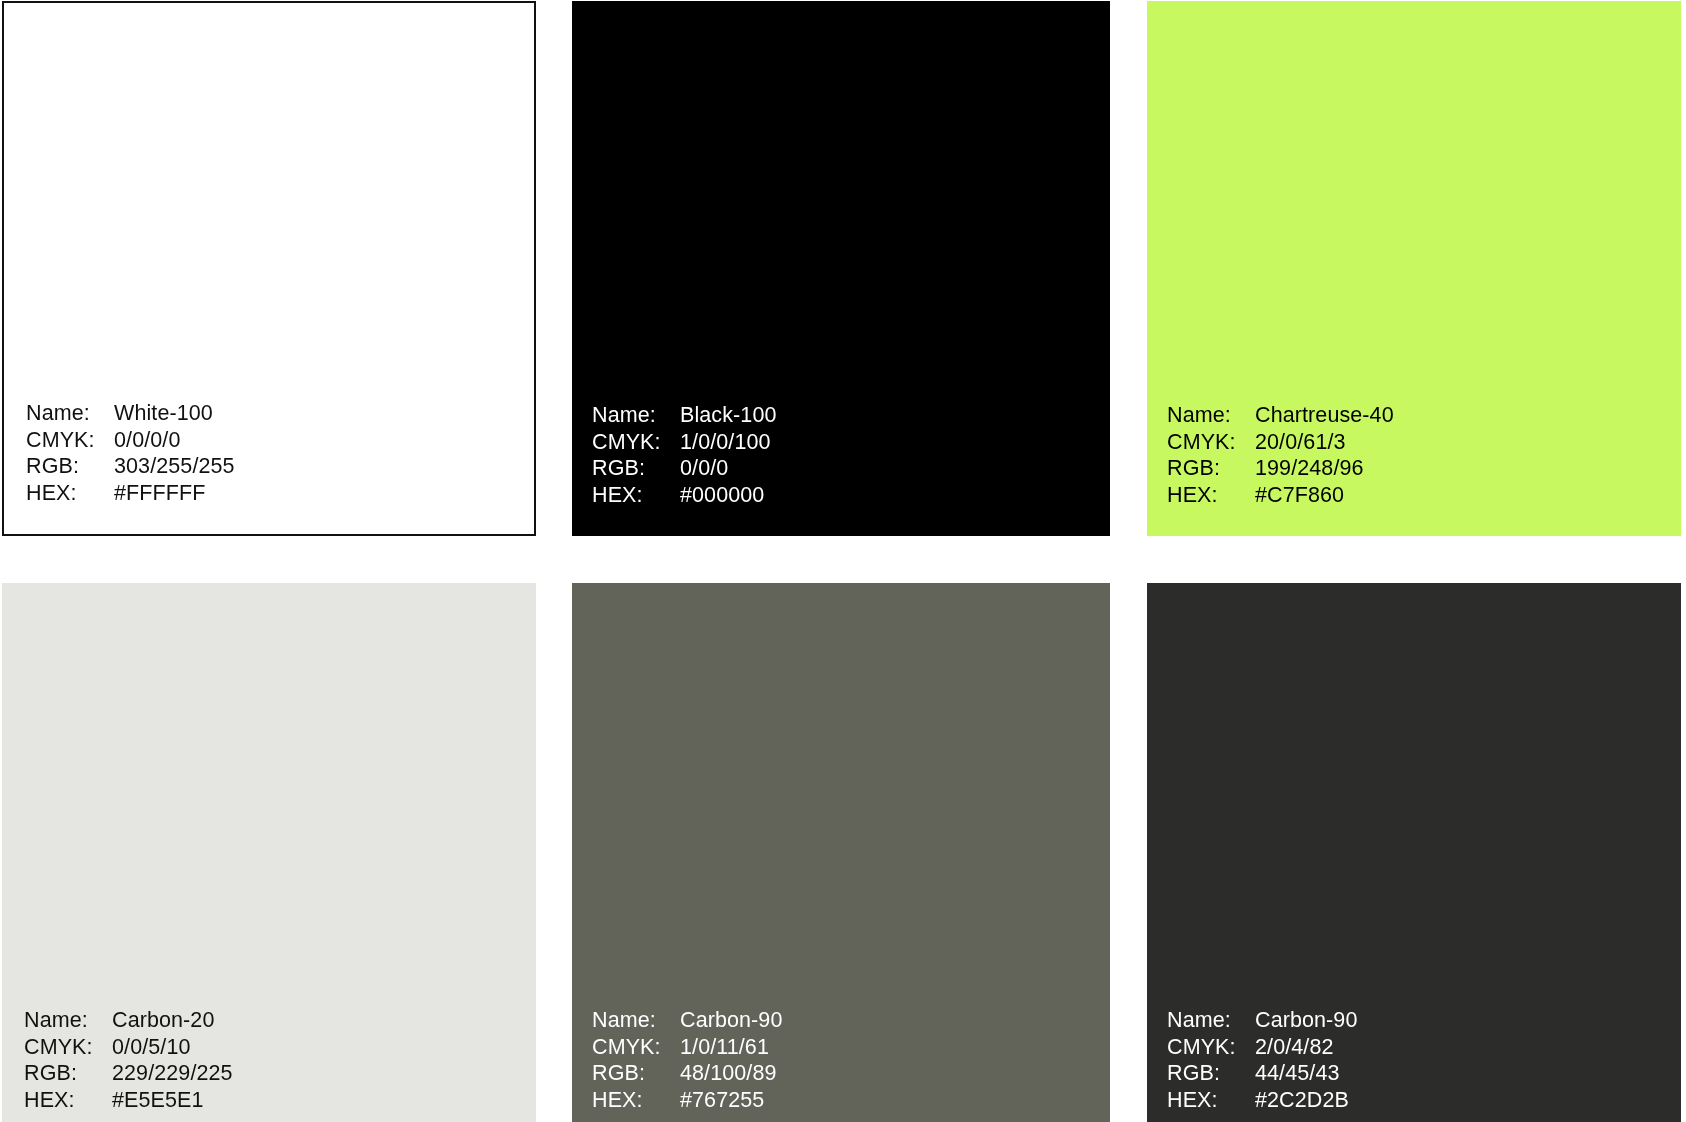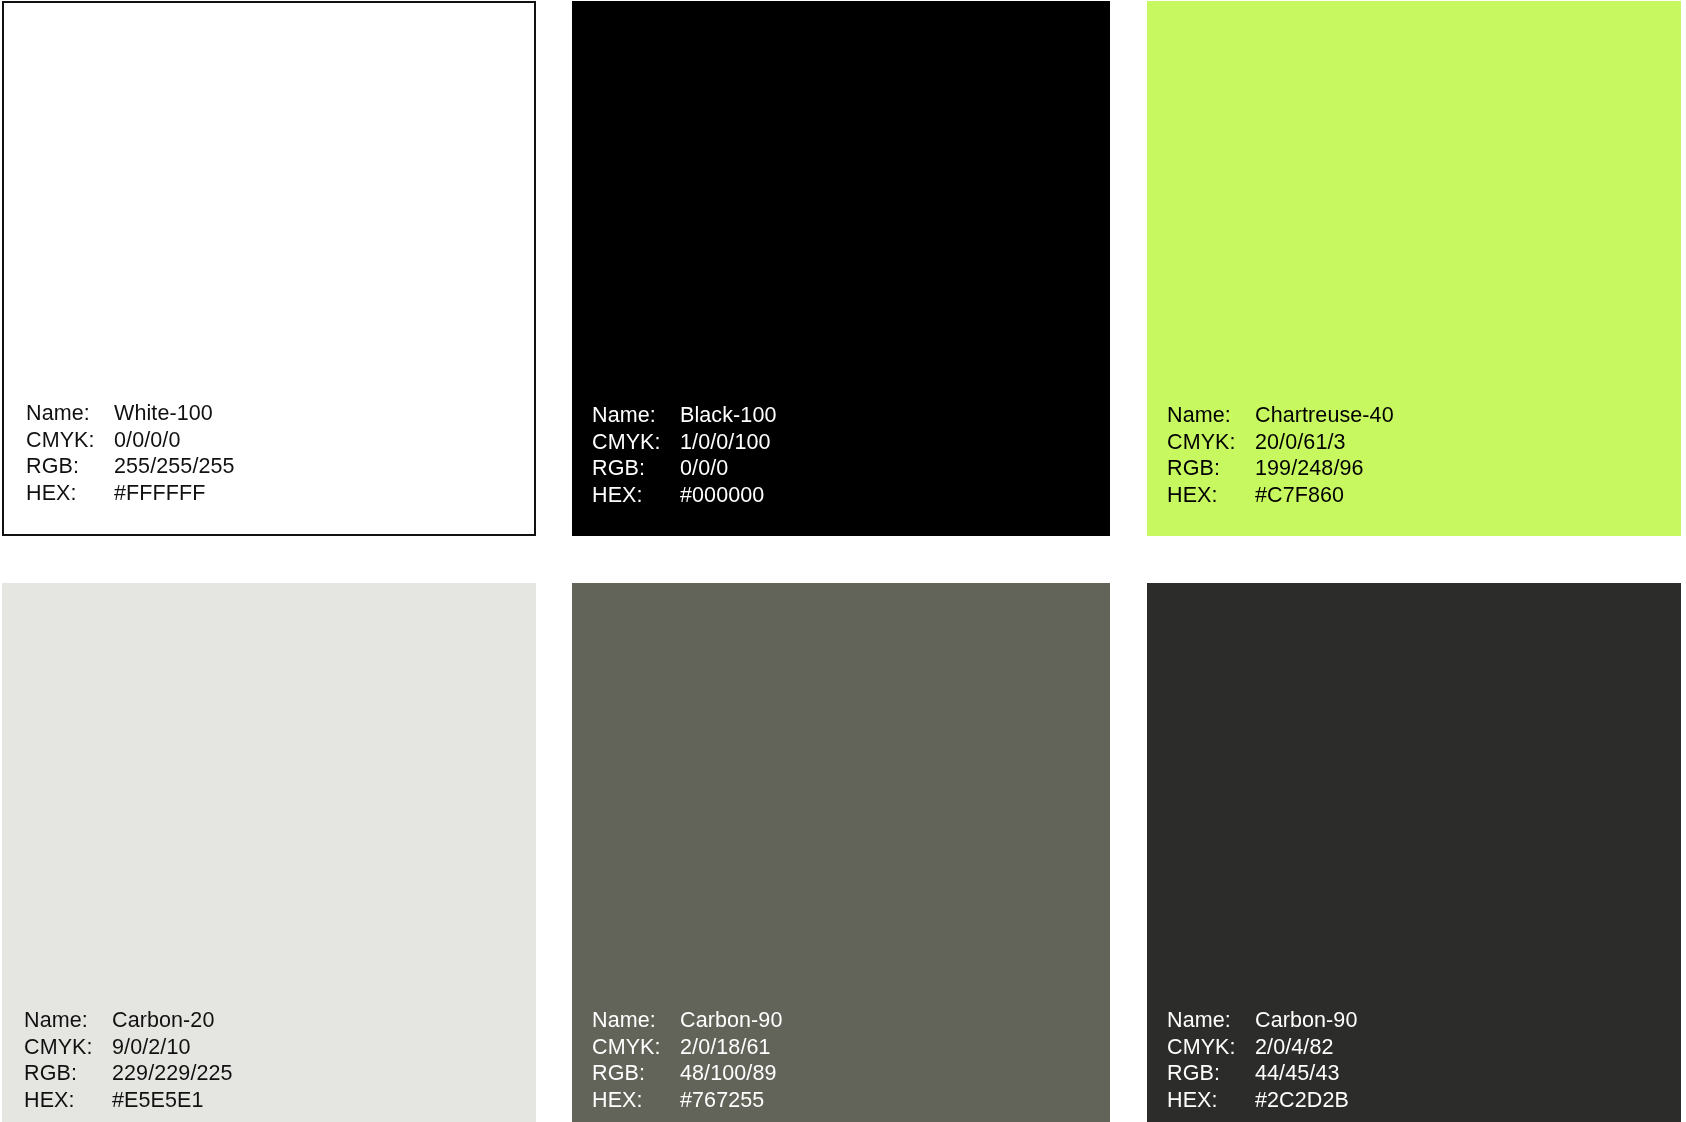--- a/index.html
+++ b/index.html
@@ -78,21 +78,21 @@
       <div class="spec-row">
         <span class="spec-key">Name:</span>
         <span class="spec-val">White-100</span>
       </div>
       <div class="spec-row">
         <span class="spec-key">CMYK:</span>
         <span class="spec-val">0/0/0/0</span>
       </div>
       <div class="spec-row">
         <span class="spec-key">RGB:</span>
-        <span class="spec-val">255/255/255</span>
+        <span class="spec-val">303/255/255</span>
       </div>
       <div class="spec-row">
         <span class="spec-key">HEX:</span>
         <span class="spec-val">#FFFFFF</span>
       </div>
     </div>
   </div>
 
   <div class="swatch col-2 row-1 text-light" style="background: rgb(0, 0, 0);">
     <div class="spec">
@@ -137,42 +137,42 @@
   </div>
 
   <div class="swatch col-1 row-2 text-dark" style="background: rgb(229, 229, 225);">
     <div class="spec">
       <div class="spec-row">
         <span class="spec-key">Name:</span>
         <span class="spec-val">Carbon-20</span>
       </div>
       <div class="spec-row">
         <span class="spec-key">CMYK:</span>
-        <span class="spec-val">9/0/2/10</span>
+        <span class="spec-val">0/0/5/10</span>
       </div>
       <div class="spec-row">
         <span class="spec-key">RGB:</span>
         <span class="spec-val">229/229/225</span>
       </div>
       <div class="spec-row">
         <span class="spec-key">HEX:</span>
         <span class="spec-val">#E5E5E1</span>
       </div>
     </div>
   </div>
 
   <div class="swatch col-2 row-2 text-light" style="background: rgb(98, 100, 89);">
     <div class="spec">
       <div class="spec-row">
         <span class="spec-key">Name:</span>
         <span class="spec-val">Carbon-90</span>
       </div>
       <div class="spec-row">
         <span class="spec-key">CMYK:</span>
-        <span class="spec-val">2/0/18/61</span>
+        <span class="spec-val">1/0/11/61</span>
       </div>
       <div class="spec-row">
         <span class="spec-key">RGB:</span>
         <span class="spec-val">48/100/89</span>
       </div>
       <div class="spec-row">
         <span class="spec-key">HEX:</span>
         <span class="spec-val">#767255</span>
       </div>
     </div>

